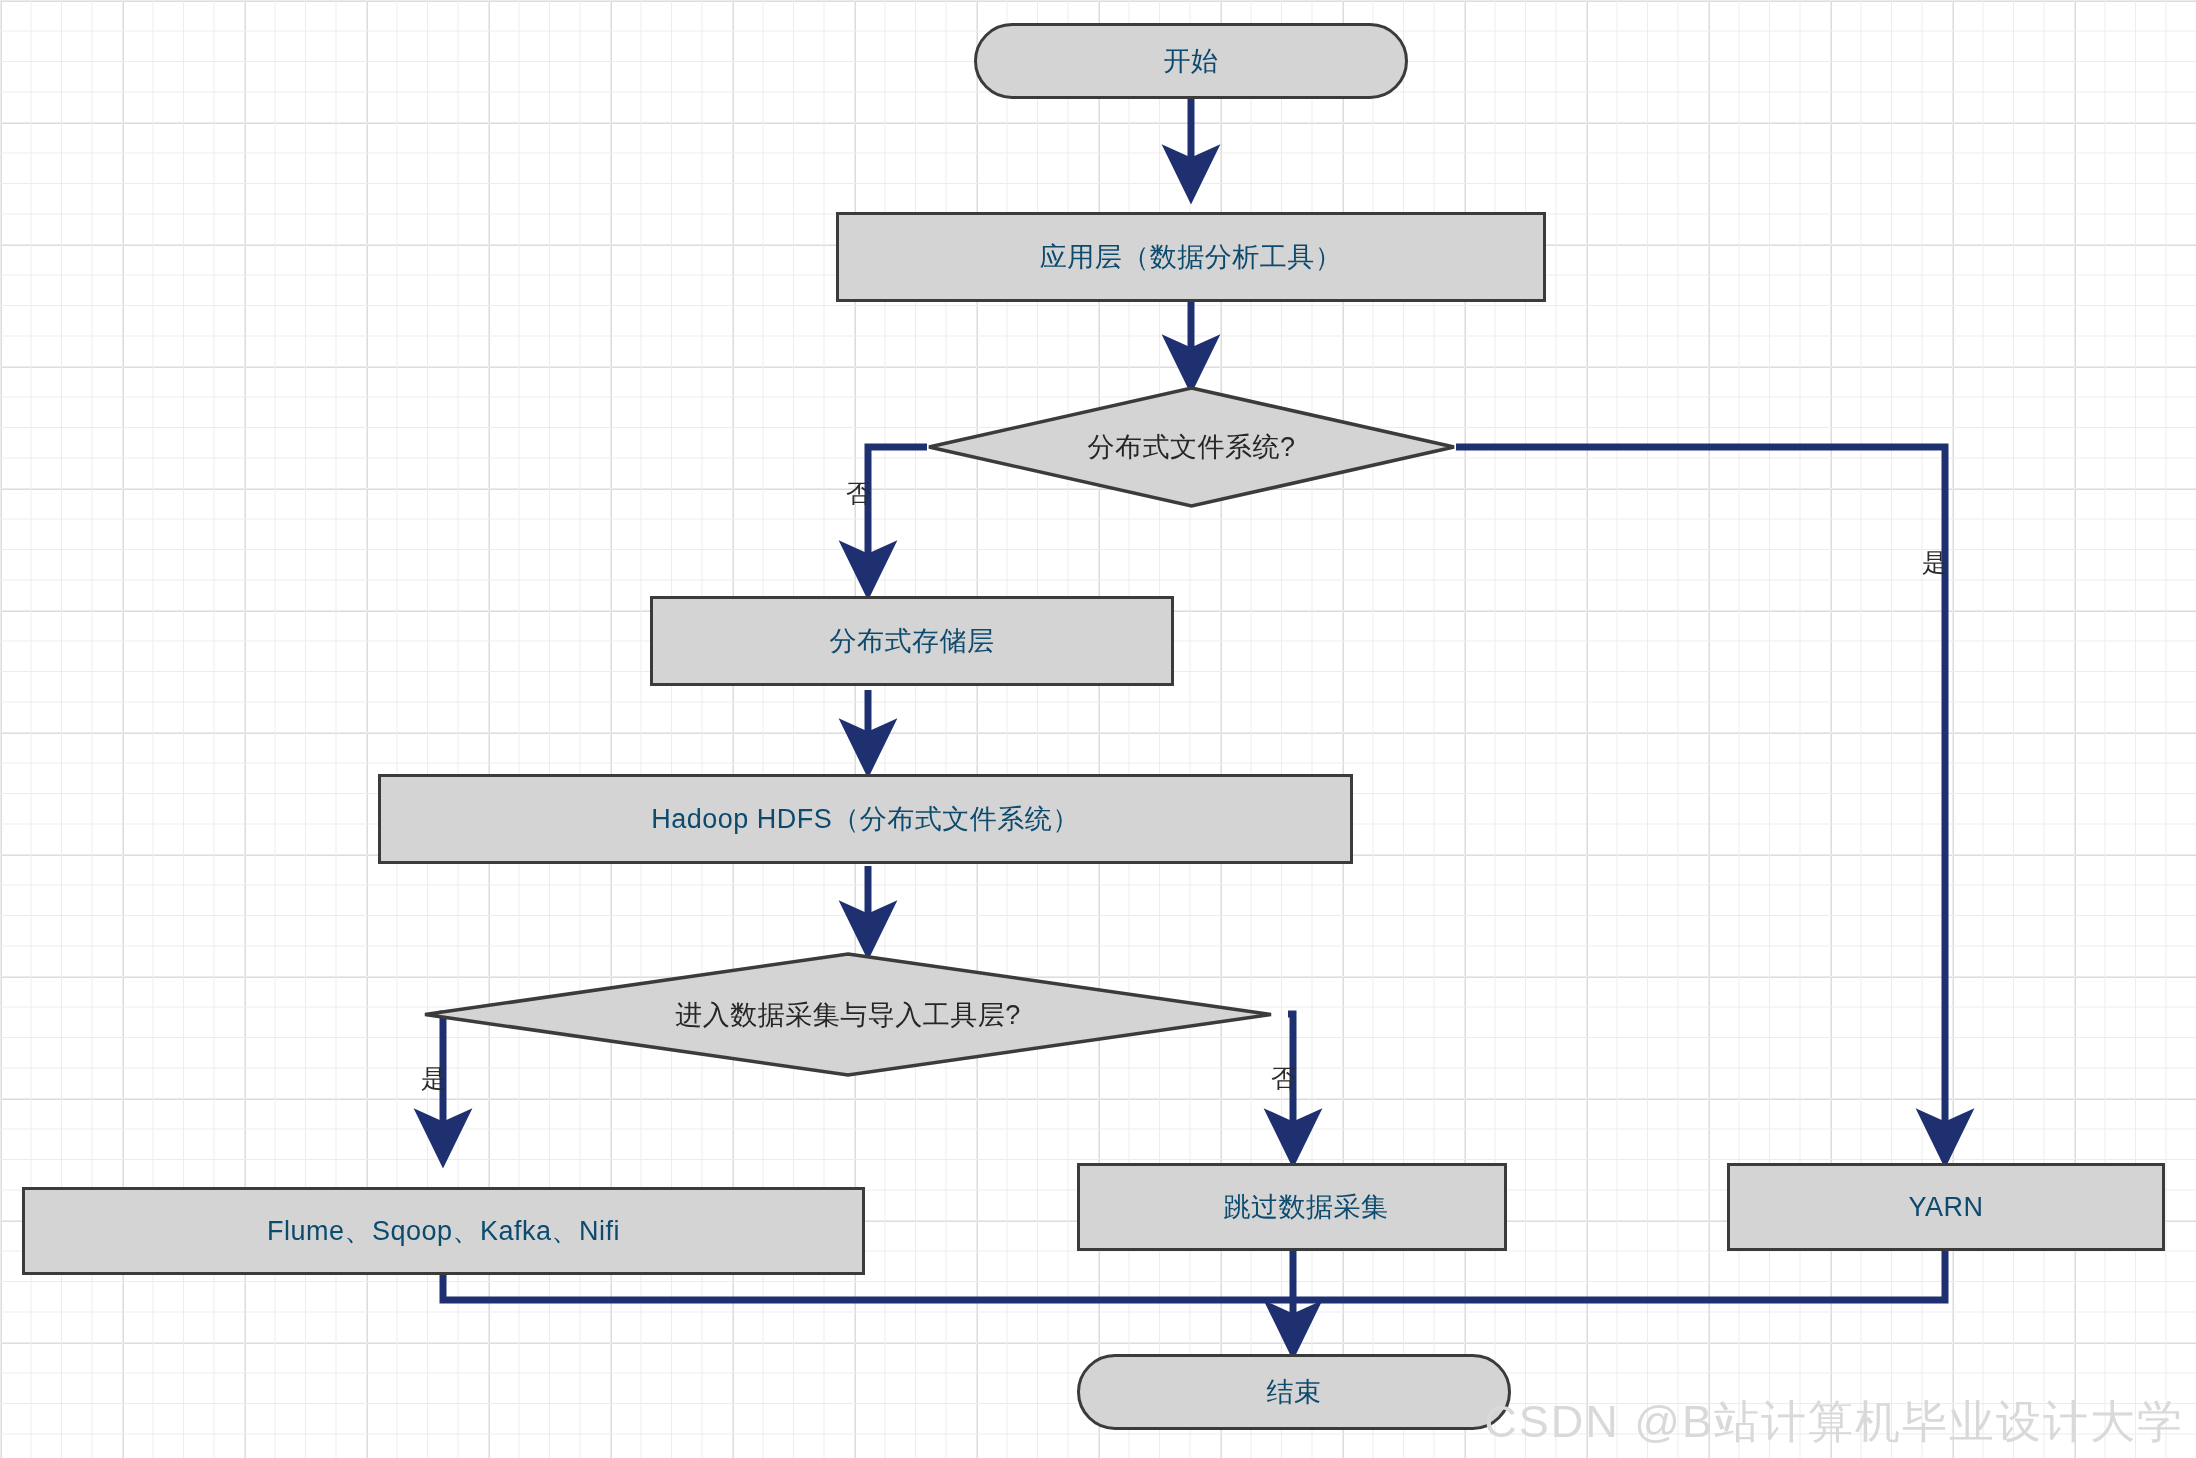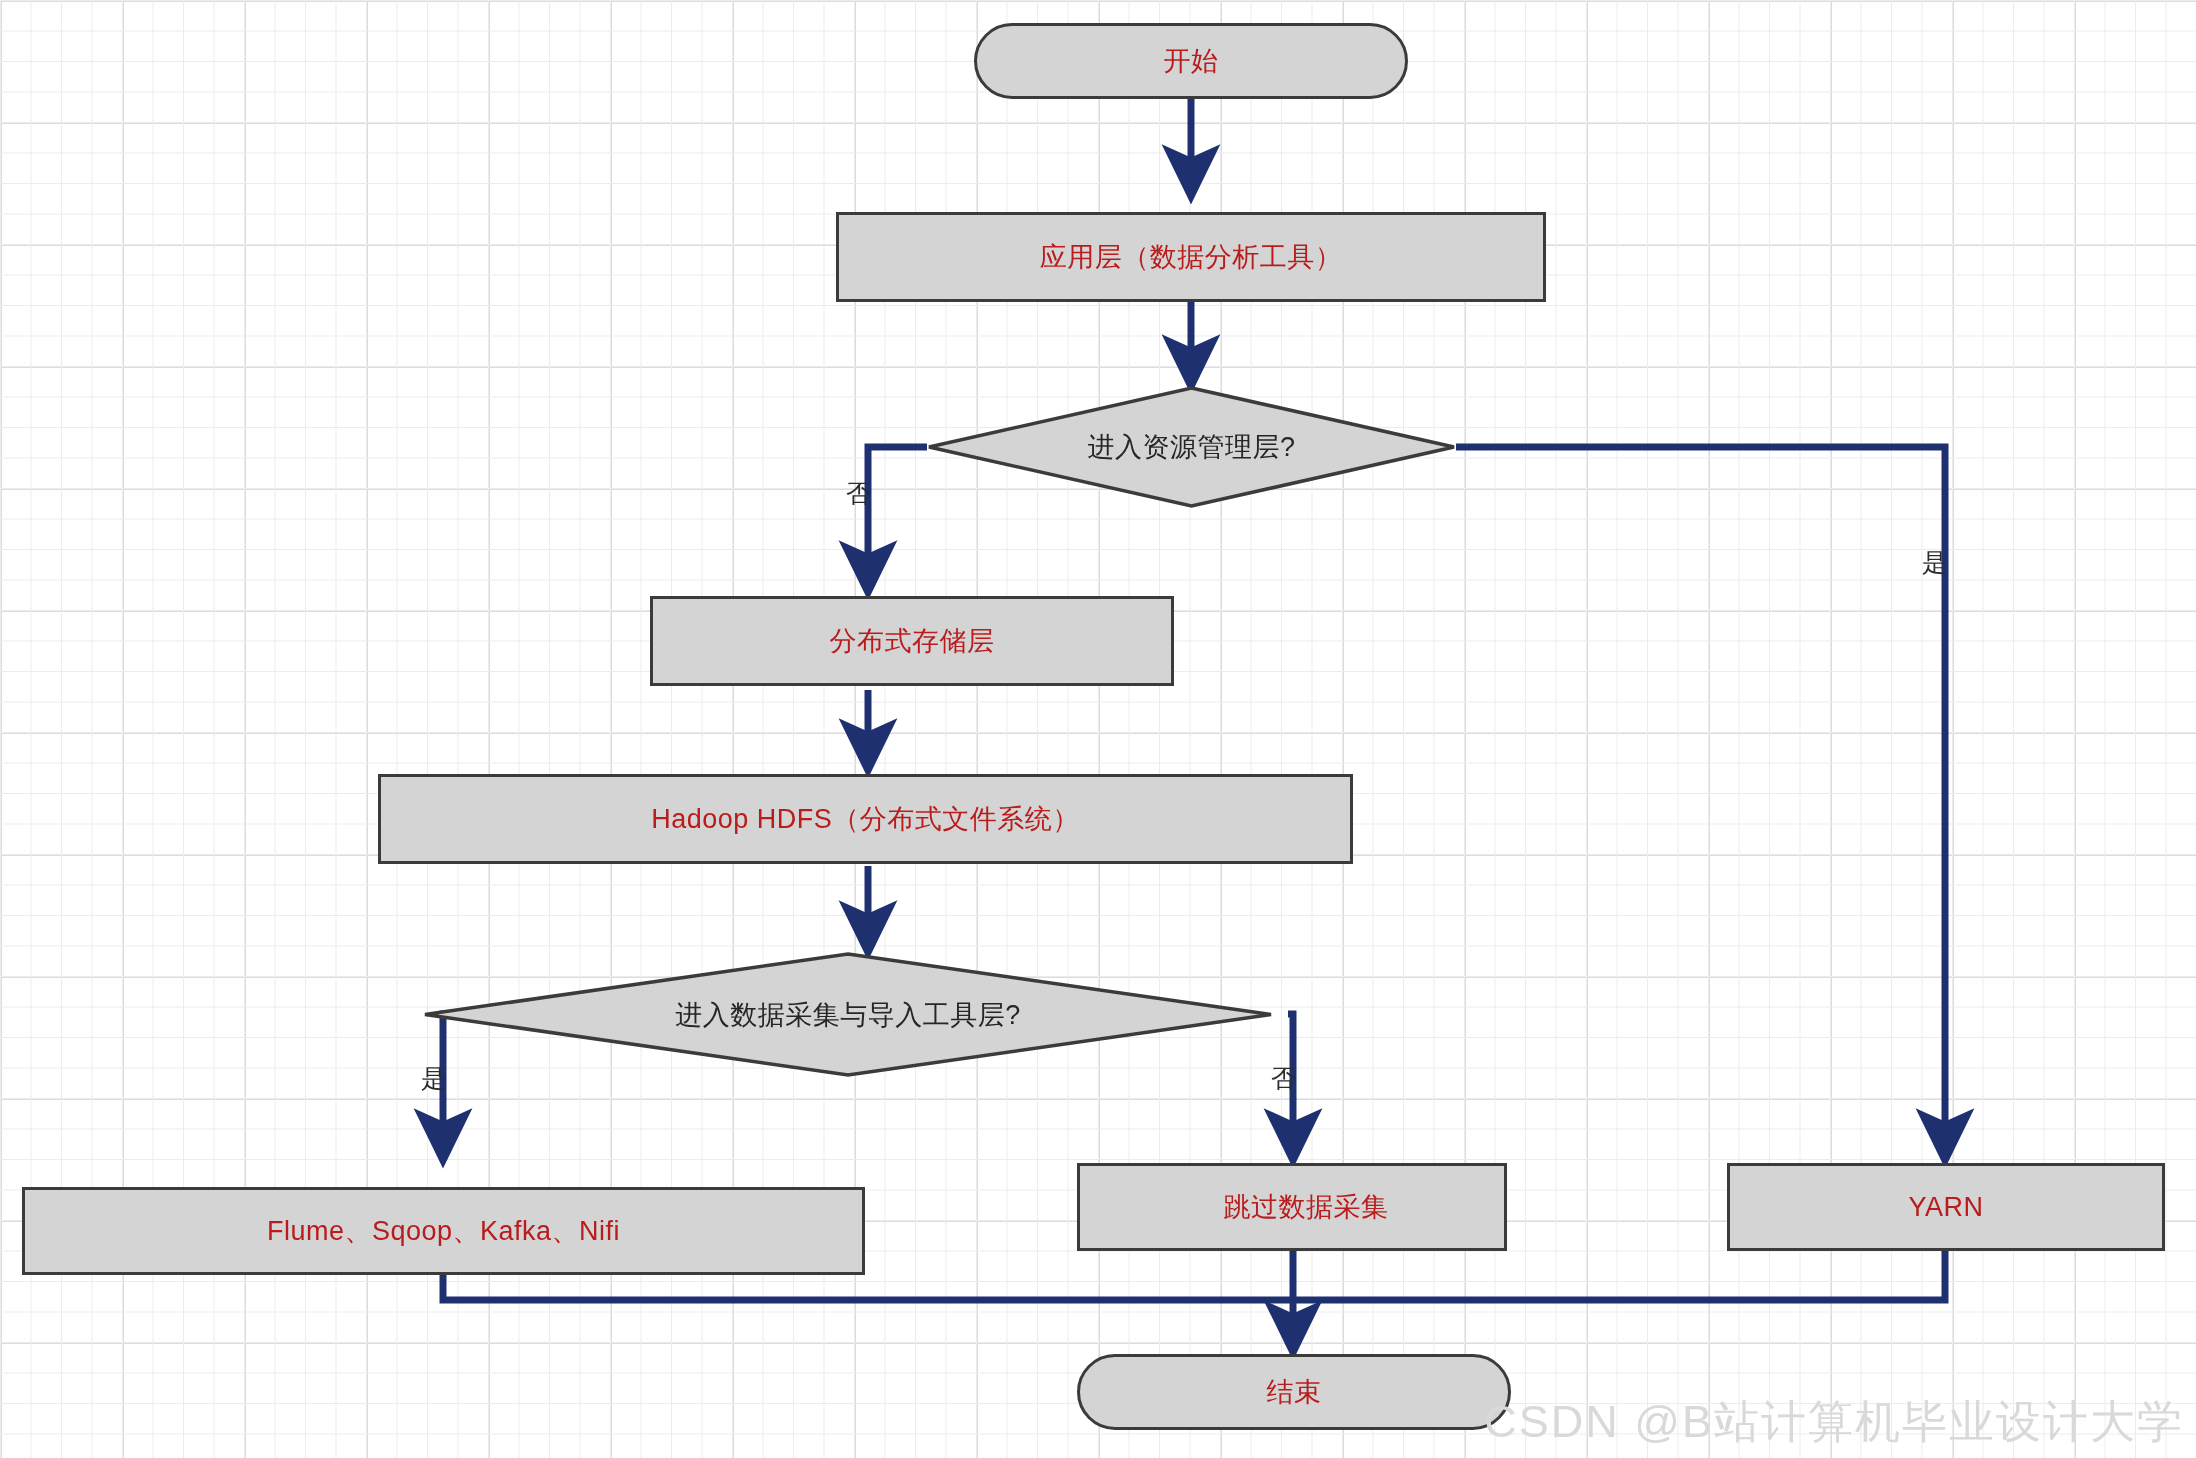--- a/index.html
+++ b/index.html
@@ -34,21 +34,21 @@
     pointer-events: none;
   }
   .node {
     position: absolute;
     box-sizing: border-box;
     display: flex;
     align-items: center;
     justify-content: center;
     background: #d4d4d4;
     border: 3px solid #3b3b3b;
-    color: #b91c1c;
+    color: #0c4a6e;
     font-size: 27px;
     letter-spacing: 0.5px;
     z-index: 3;
   }
   .node.terminator {
     border-radius: 44px;
   }
   .node.process {
     border-radius: 0;
   }
@@ -132,21 +132,21 @@
   </div>
 
   <div class="node process" style="left:836px; top:212px; width:710px; height:90px;">
     <span>应用层（数据分析工具）</span>
   </div>
 
   <div class="diamond-wrap" style="left:927px; top:386px; width:529px; height:122px;">
     <svg width="529" height="122" viewBox="0 0 529 122" xmlns="http://www.w3.org/2000/svg">
       <polygon points="264.5,2 527,61 264.5,120 2,61" fill="#d4d4d4" stroke="#3b3b3b" stroke-width="3.5"></polygon>
     </svg>
-    <span class="diamond-label">进入资源管理层?</span>
+    <span class="diamond-label">分布式文件系统?</span>
   </div>
 
   <div class="node process" style="left:650px; top:596px; width:524px; height:90px;">
     <span>分布式存储层</span>
   </div>
 
   <div class="node process" style="left:378px; top:774px; width:975px; height:90px;">
     <span>Hadoop HDFS（分布式文件系统）</span>
   </div>
 

